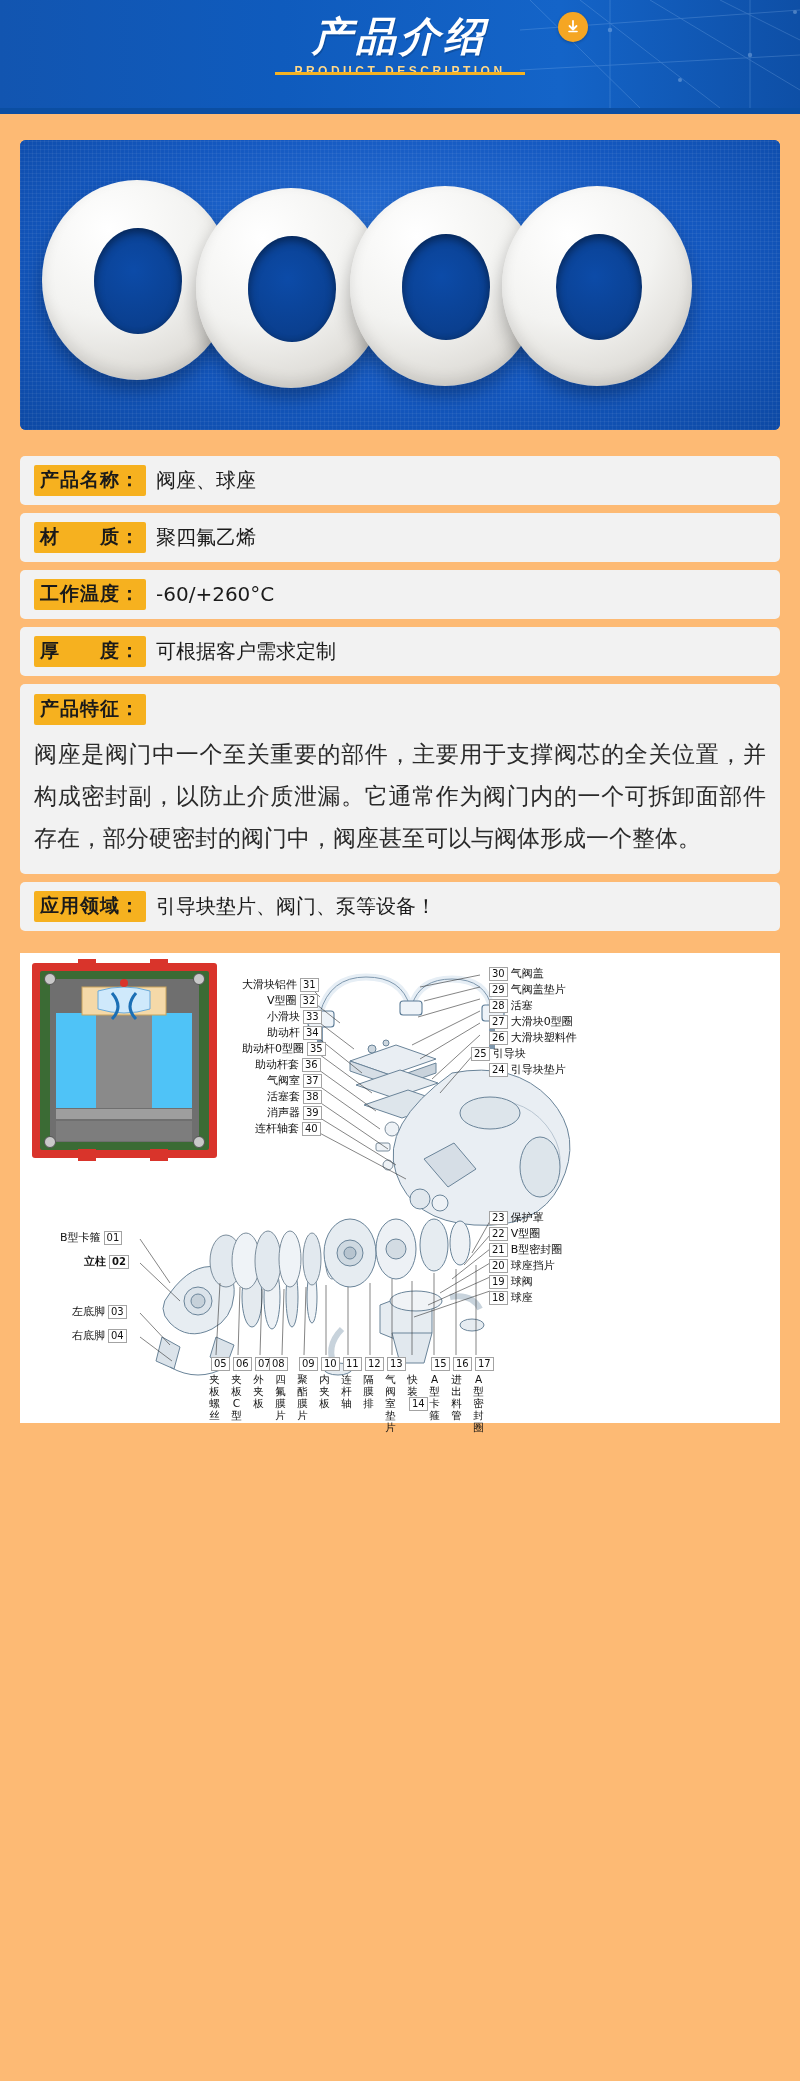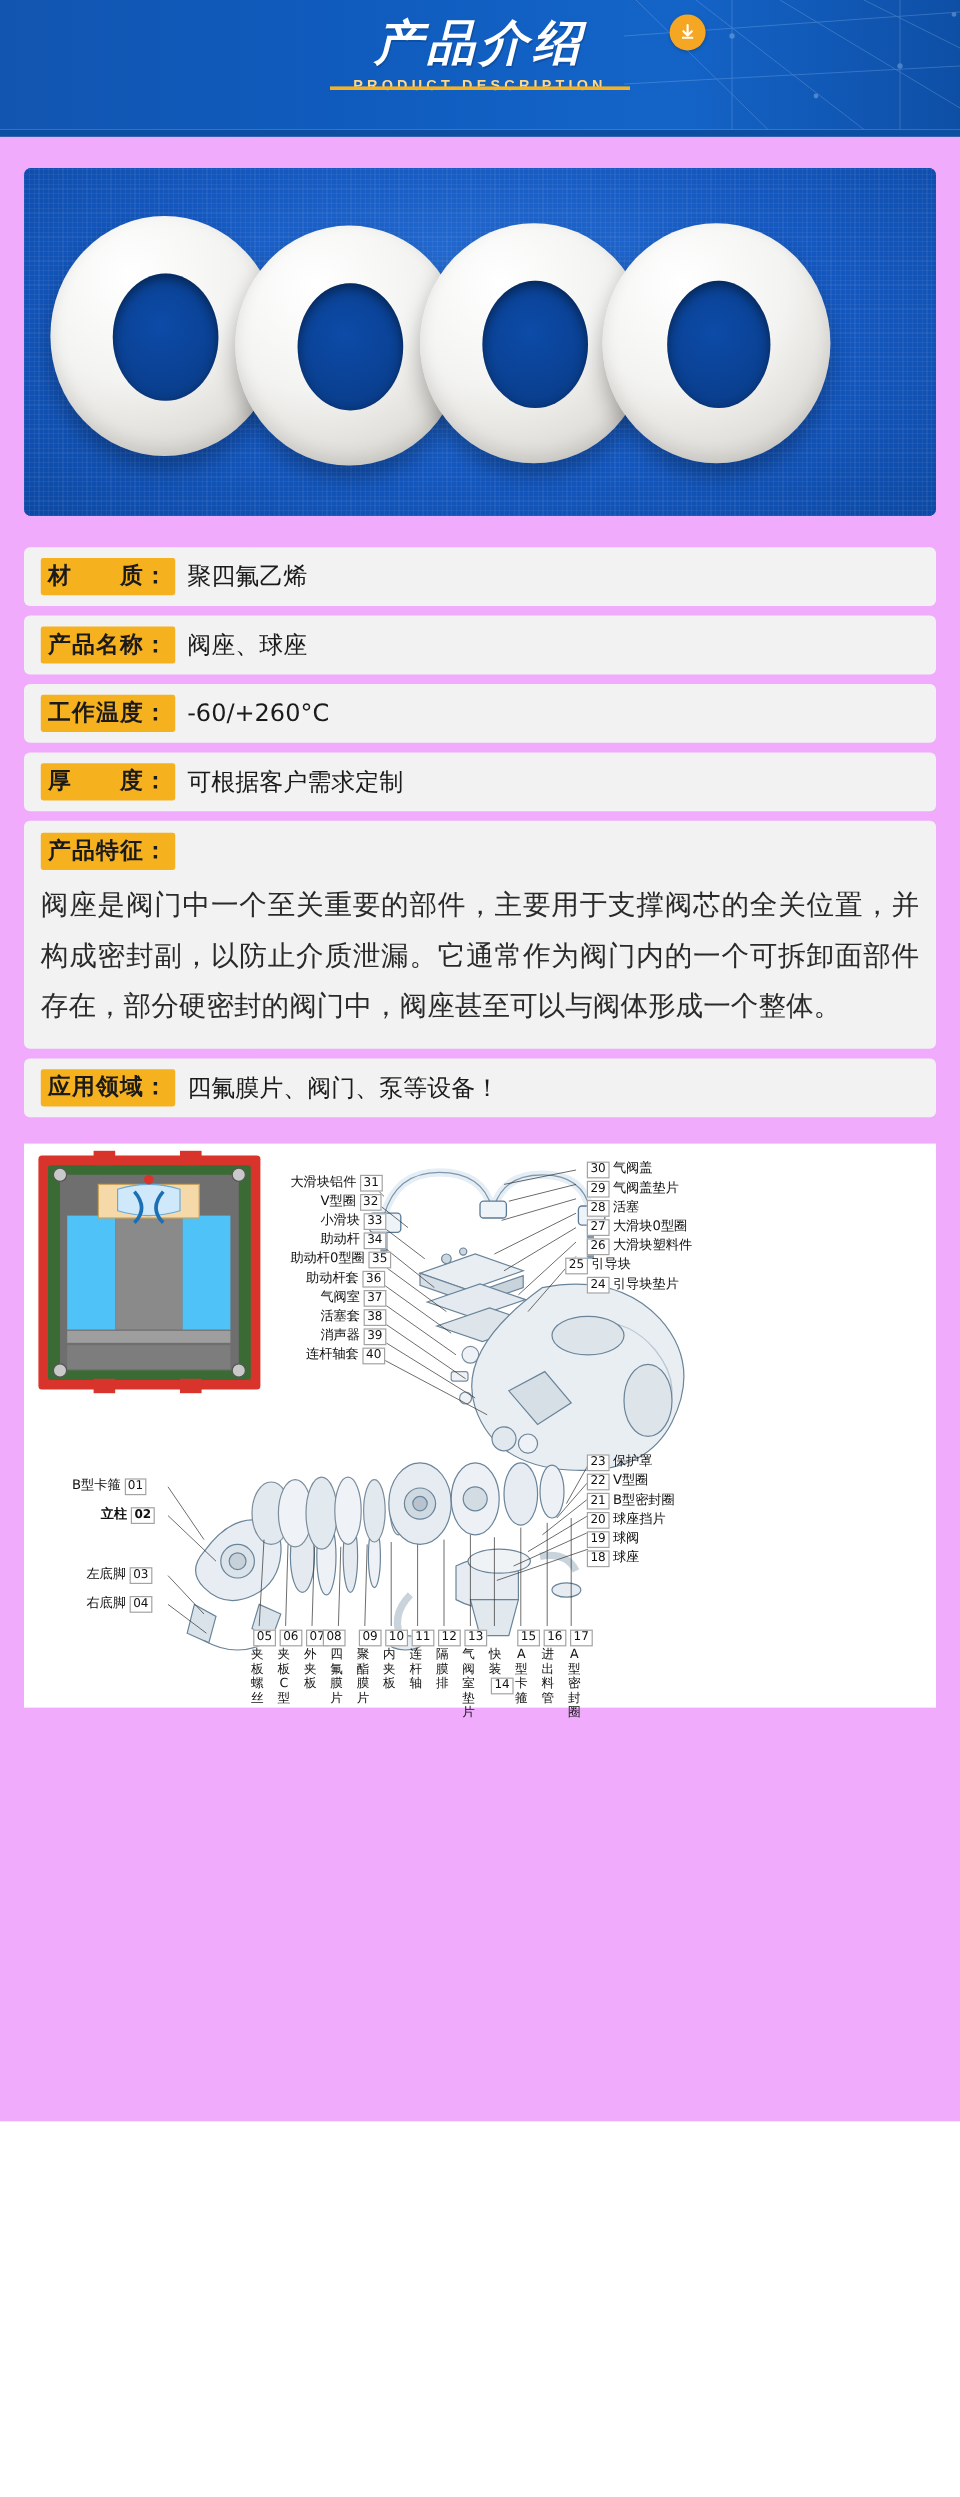--- a/index.html
+++ b/index.html
@@ -8,23 +8,23 @@
     background: #ffffff;
   }
   body {
     width: 800px;
     font-family: "Liberation Sans", sans-serif;
     color: #222;
   }
   .page {
     position: relative;
     width: 800px;
-    height: 1768px;
+    height: 2081px;
     overflow: hidden;
-    background: #f0abfc;
+    background: #fdba74;
   }
 
   
   .banner {
     position: relative;
     width: 800px;
     height: 108px;
     background: linear-gradient(90deg, #1255b0 0%, #0f5bbd 35%, #1464c8 70%, #0e4fa6 100%);
     overflow: hidden;
   }
@@ -303,47 +303,47 @@
         <div class="hole"></div>
       </div>
     <div class="ring ring4">
         <div class="hole"></div>
       </div>
   </div>
 
   <div class="specs">
 
     <div class="spec-row">
+      <span class="spec-label">产品名称：</span>
+      <span class="spec-value">阀座、球座</span>
+    </div>
+
+    <div class="spec-row">
       <span class="spec-label">材　　质：</span>
       <span class="spec-value">聚四氟乙烯</span>
-    </div>
-
-    <div class="spec-row">
-      <span class="spec-label">产品名称：</span>
-      <span class="spec-value">阀座、球座</span>
     </div>
 
     <div class="spec-row">
       <span class="spec-label">工作温度：</span>
       <span class="spec-value">-60/+260°C</span>
     </div>
 
     <div class="spec-row">
       <span class="spec-label">厚　　度：</span>
       <span class="spec-value">可根据客户需求定制</span>
     </div>
 
     <div class="spec-block">
       <span class="spec-label">产品特征：</span>
       <div class="spec-para">阀座是阀门中一个至关重要的部件，主要用于支撑阀芯的全关位置，并构成密封副，以防止介质泄漏。它通常作为阀门内的一个可拆卸面部件存在，部分硬密封的阀门中，阀座甚至可以与阀体形成一个整体。</div>
     </div>
 
     <div class="spec-row">
       <span class="spec-label">应用领域：</span>
-      <span class="spec-value">四氟膜片、阀门、泵等设备！</span>
+      <span class="spec-value">引导块垫片、阀门、泵等设备！</span>
     </div>
 
   </div>
 
   <div class="diagram-wrap">
 
     <svg width="760" height="470" viewBox="0 0 760 470">
 
       <g>
         <rect x="12" y="10" width="185" height="195" fill="#d9342b" rx="3"></rect>

